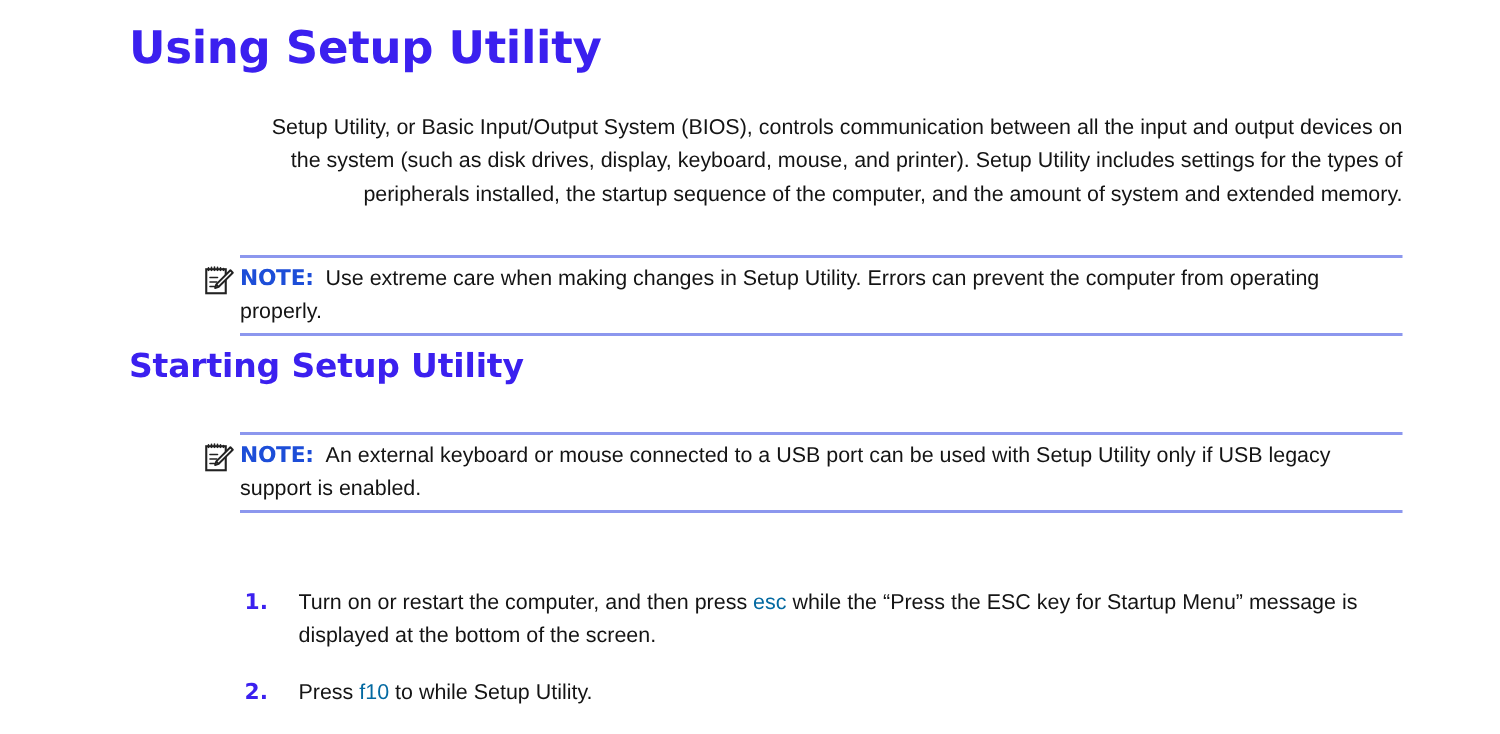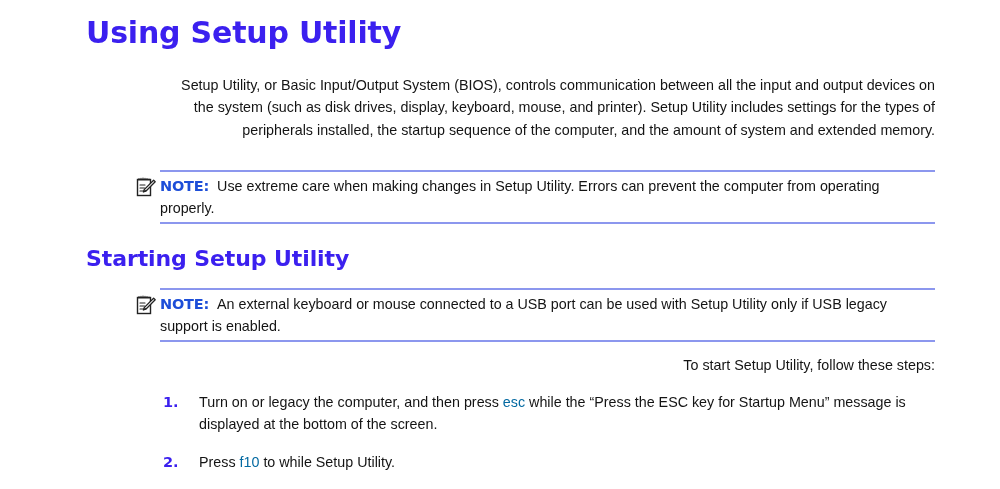--- a/index.html
+++ b/index.html
@@ -42,21 +42,21 @@
     position: absolute;
     left: 86px;
     font-family: "DejaVu Sans", sans-serif;
     font-weight: bold;
     font-size: 22px;
     letter-spacing: -0.1px;
     color: #3b20ef;
     line-height: 26px;
     white-space: nowrap;
   }
-  #heading-starting { top: 246px; }
+  #heading-starting { top: 232px; }
 
   
   .body-text {
     position: absolute;
     left: 163px;
     width: 772px;
     font-size: 14.3px;
     line-height: 22.3px;
     color: #141414;
     text-align: right;
@@ -178,25 +178,24 @@
           <path d="M6 10 H11 M6 13 H10.5 M6 16 H9.5" stroke="#222222" stroke-width="1.1" stroke-linecap="round"></path>
           <path d="M19.6 5.2 L21.2 6.8 L11.8 16.2 L9.4 17.0 L10.2 14.6 Z" fill="#ffffff" stroke="#222222" stroke-width="1.3" stroke-linejoin="round"></path>
           <path d="M10.2 14.6 L11.8 16.2" stroke="#222222" stroke-width="1.1"></path>
         </svg>
       </span>
       <span class="note-label">NOTE:</span><span class="note-gap"></span><span>An external keyboard or mouse connected to a USB port can be used with Setup Utility only if USB legacy support is enabled.</span>
     </div>
     <div class="note-rule note-rule-bottom"></div>
   </div>
 
-  <div class="body-text" id="steps-intro">To start Setup Utility, follow these steps:</div>
 
   <div class="step" id="step-1">
     <span class="step-num">1.</span>
-    <div class="step-text"><span>Turn on or legacy the computer, and then press </span><span class="key">esc</span><span> while the “Press the ESC key for Startup Menu” message is displayed at the bottom of the screen.</span></div>
+    <div class="step-text"><span>Turn on or restart the computer, and then press </span><span class="key">esc</span><span> while the “Press the ESC key for Startup Menu” message is displayed at the bottom of the screen.</span></div>
   </div>
 
   <div class="step" id="step-2">
     <span class="step-num">2.</span>
     <div class="step-text"><span>Press </span><span class="key">f10</span><span> to while Setup Utility.</span></div>
   </div>
 
 </div>
 
 </body></html>

